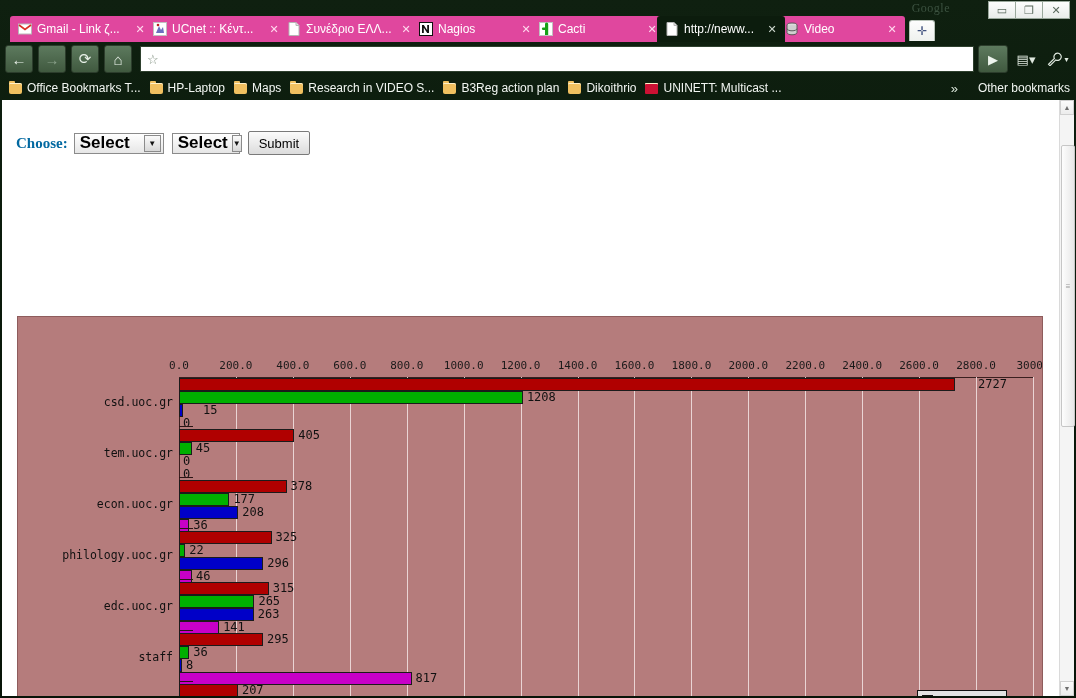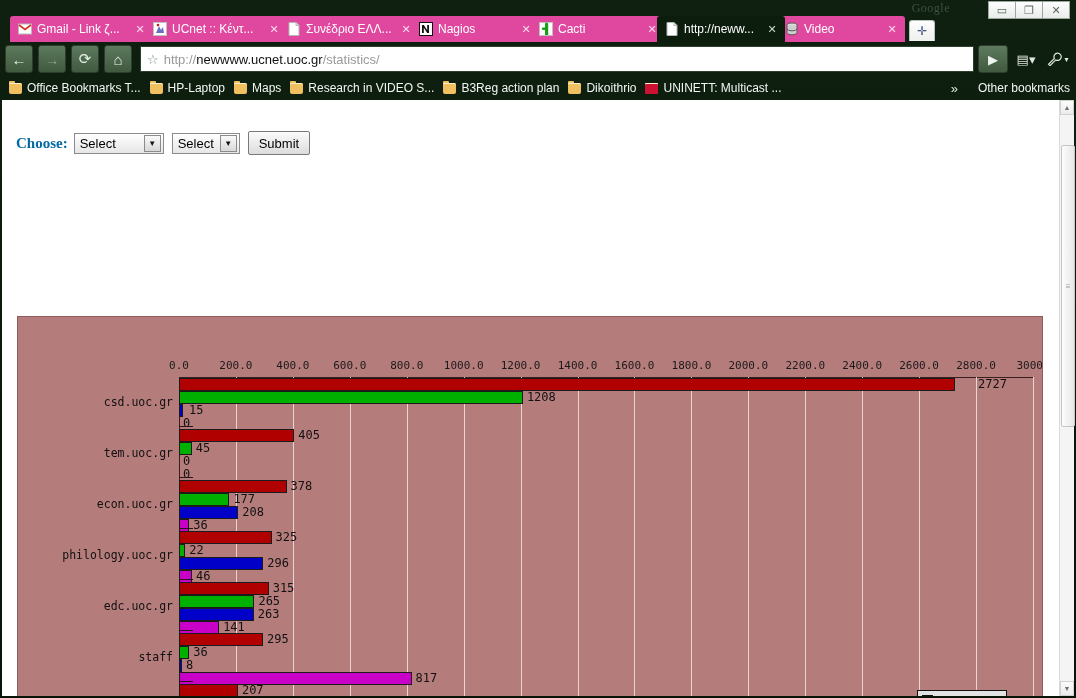--- a/index.html
+++ b/index.html
@@ -159,21 +159,21 @@
   #choose-label{
     font-family:"Liberation Serif",serif;font-weight:bold;font-size:15px;
     color:#0369a1;margin-right:6px;
   }
   .sel{
     height:21px;background:linear-gradient(#ffffff,#e6e6e6);
     border:1px solid #8b8b8b;
     display:flex;align-items:center;justify-content:space-between;
     margin-right:8px;box-sizing:border-box;
   }
-  .sel .seltext{font-size:13px;color:#000;padding:0 4px 0 5px;white-space:nowrap;}
+  .sel .seltext{font-size:17px;color:#000;padding:0 4px 0 5px;white-space:nowrap;font-weight:bold;}
   .sel .arrowbox{
     width:17px;height:17px;margin:1px 2px 1px 0;
     background:linear-gradient(#fafafa,#d8d8d8);
     border:1px solid #8b8b8b;
     display:flex;align-items:center;justify-content:center;
     font-size:8px;color:#111;box-sizing:border-box;
   }
   #sel-1{width:90px;}
   #sel-2{width:68px;}
   #submit-btn{
@@ -350,23 +350,20 @@
       <div id="newtab" style="left: 909px;">✛</div>
     </div>
 
   <div id="toolbar">
     <div class="navbtn">←</div>
     <div class="navbtn dim">→</div>
     <div class="navbtn">⟳</div>
     <div class="navbtn">⌂</div>
     <div id="urlbar">
       <span id="star-icon">☆</span>
-      <span id="url-text">
-        <span class="u-dim">http://</span><span class="u-strong">newwww.ucnet.uoc.gr</span><span class="u-dim">/statistics/</span>
-      </span>
     </div>
     <div id="go-btn">▶</div>
     <div class="toolico">▤▾</div>
     <div class="toolico">
       <svg width="16" height="14" viewBox="0 0 16 14">
         <path d="M10.5 1.2a3.6 3.6 0 0 0-3.1 5.3L1.6 12.3l1.4 1.4 5.8-5.8a3.6 3.6 0 1 0 1.7-6.7z" fill="none" stroke="#dfe8df" stroke-width="1.2"></path>
       </svg>
       <span style="font-size:8px;color:#dfe8df;margin-left:1px;">▾</span>
     </div>
   </div>
@@ -467,21 +464,21 @@
             <div class="gridline" style="left: 626.267px;"></div>
             <div class="gridline" style="left: 683.2px;"></div>
             <div class="gridline" style="left: 740.133px;"></div>
             <div class="gridline" style="left: 797.067px;"></div>
             <div class="gridline" style="left: 854px;"></div>
             <div class="bar" style="left: 0px; top: 1px; width: 776.286px; background: rgb(176, 0, 0);"></div>
             <div class="barval" style="left: 799px; top: 0px; text-align: right;">2727</div>
             <div class="bar" style="left: 0px; top: 14px; width: 343.877px; background: rgb(0, 176, 0);"></div>
             <div class="barval" style="left: 347.877px; top: 13px;">1208</div>
             <div class="bar" style="left: 0px; top: 27px; width: 4.27px; background: rgb(0, 0, 200);"></div>
-            <div class="barval" style="left: 10px; top: 26px;">15</div>
+            <div class="barval" style="left: 24px; top: 26px;">15</div>
             <div class="barval" style="left: 4px; top: 39px;">0</div>
             <div class="group-sep" style="top: 49px;"></div>
             <div class="bar" style="left: 0px; top: 52px; width: 115.29px; background: rgb(176, 0, 0);"></div>
             <div class="barval" style="left: 119.29px; top: 51px;">405</div>
             <div class="bar" style="left: 0px; top: 65px; width: 12.81px; background: rgb(0, 176, 0);"></div>
             <div class="barval" style="left: 16.81px; top: 64px;">45</div>
             <div class="barval" style="left: 4px; top: 77px;">0</div>
             <div class="barval" style="left: 4px; top: 90px;">0</div>
             <div class="group-sep" style="top: 100px;"></div>
             <div class="bar" style="left: 0px; top: 103px; width: 107.604px; background: rgb(176, 0, 0);"></div>

